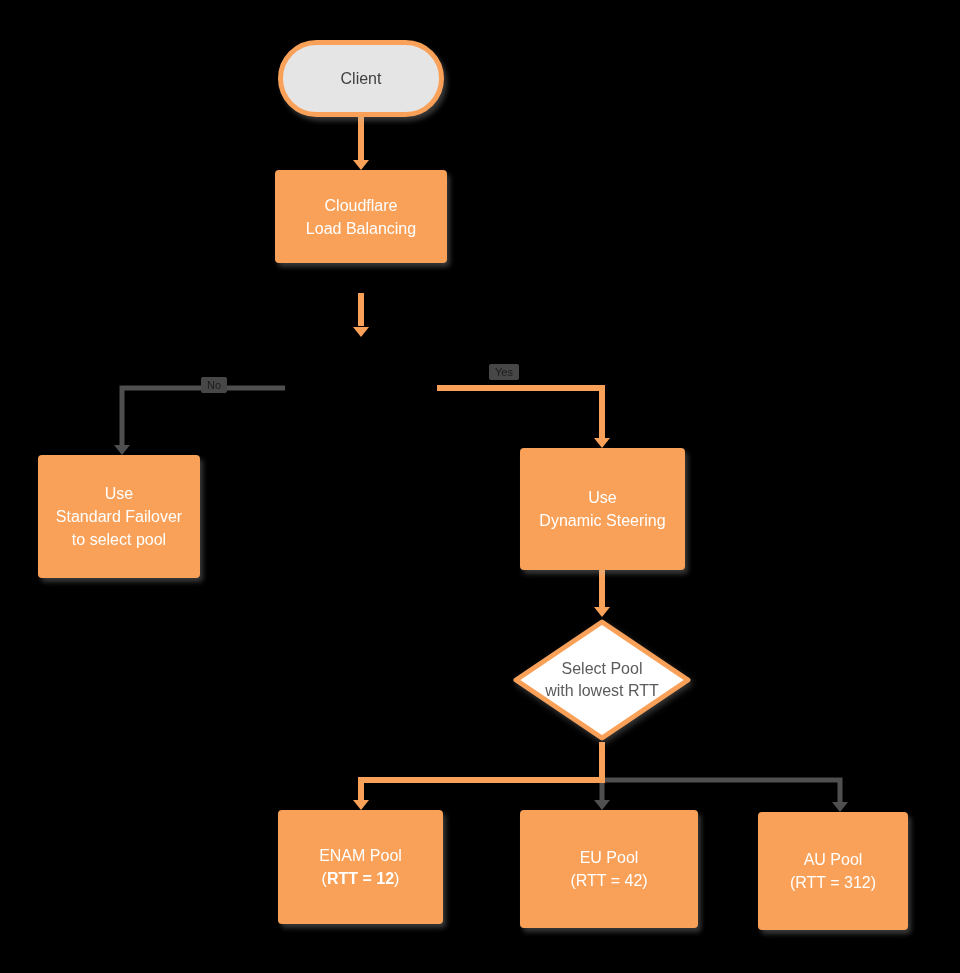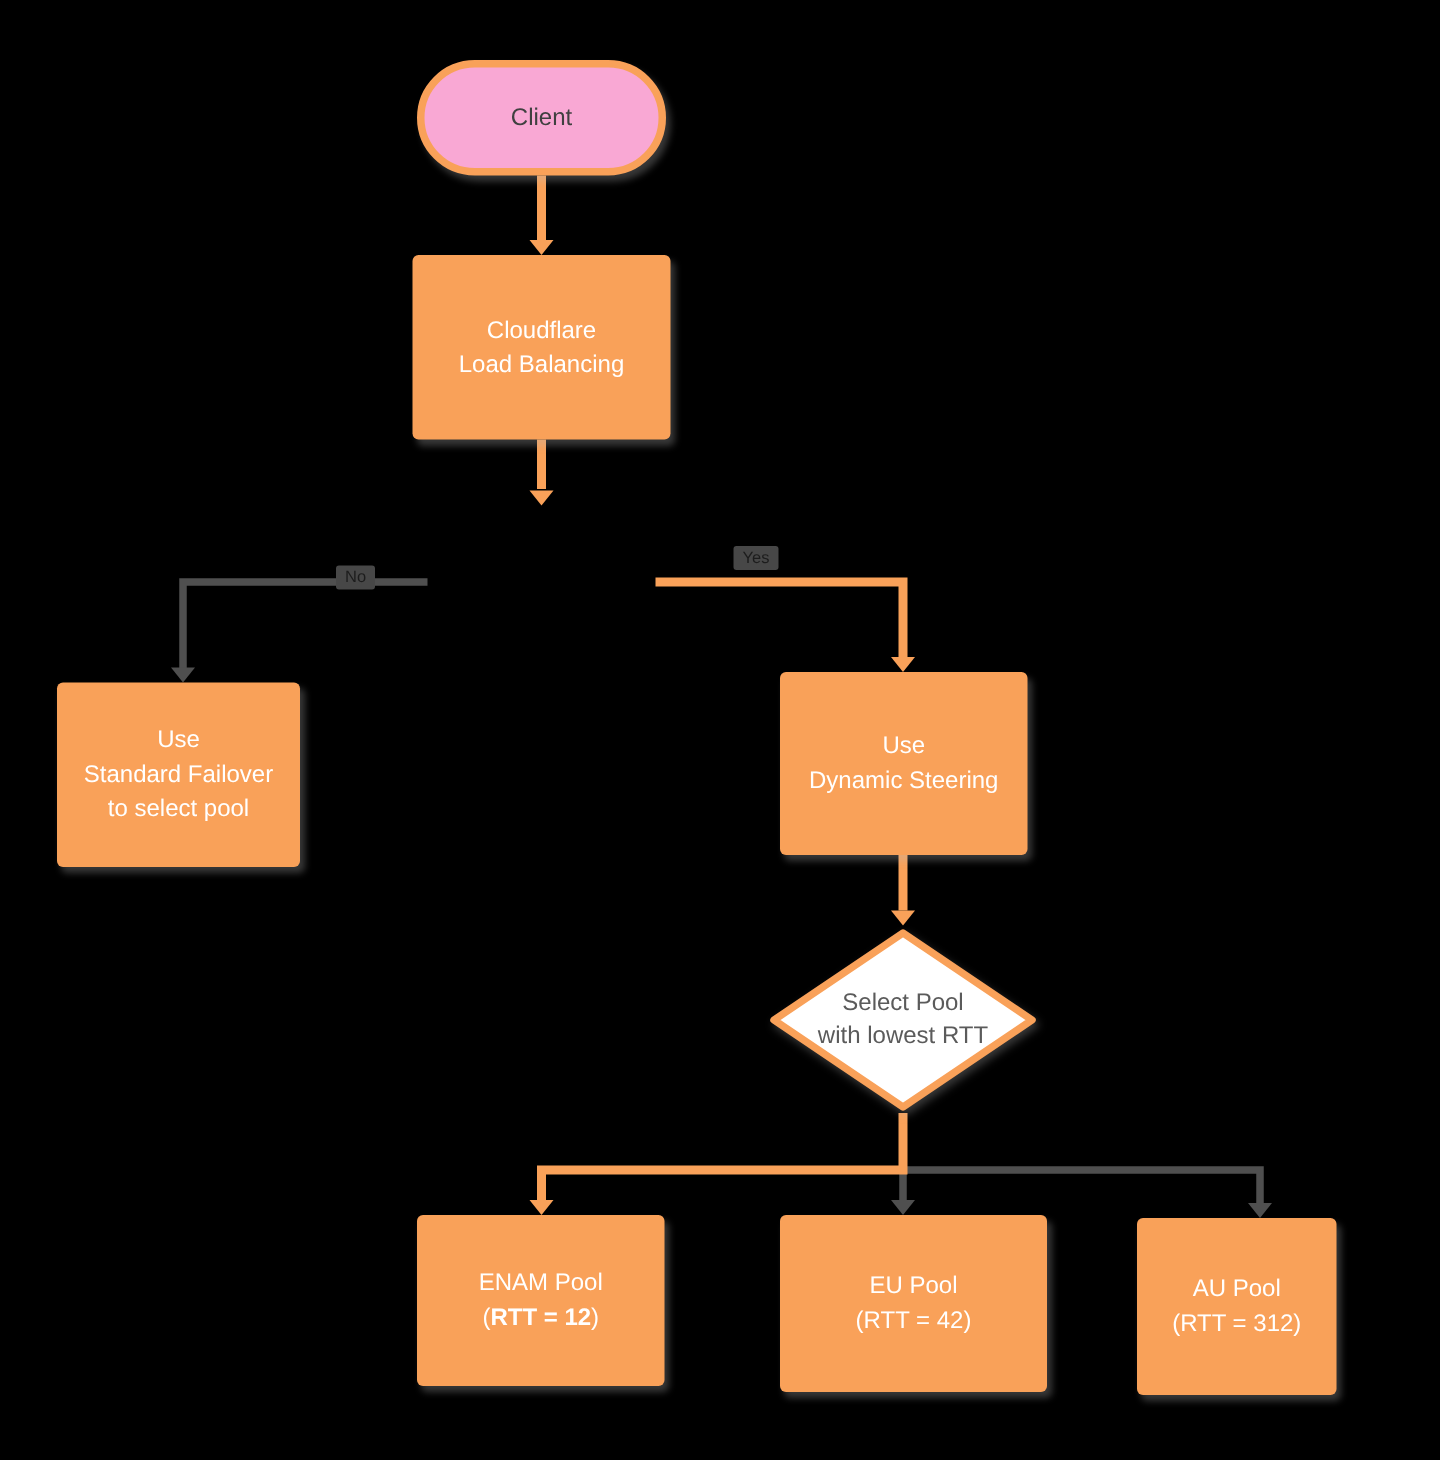--- a/index.html
+++ b/index.html
@@ -31,21 +31,21 @@
   }
   .box {
     background: #F9A159;
     border-radius: 4px;
     color: #FFFFFF;
     font-size: 16px;
     line-height: 23px;
     box-shadow: 3px 4px 5px rgba(185,185,185,0.30);
   }
   .pill {
-    background: #f9a8d4;
+    background: #e5e5e5;
     border: 5px solid #F9A159;
     border-radius: 40px;
     color: #404040;
     font-size: 16px;
     box-shadow: 3px 4px 5px rgba(185,185,185,0.30);
   }
   .diamond-wrap {
     position: absolute;
   }
   .diamond-wrap svg {
@@ -99,29 +99,29 @@
     <polygon points="353,800 369,800 361,810" fill="#F9A159"></polygon>
     <polygon points="114,445 130,445 122,455" fill="#4F4F4F"></polygon>
     <polygon points="594,800 610,800 602,810" fill="#4F4F4F"></polygon>
     <polygon points="832,802 848,802 840,812" fill="#4F4F4F"></polygon>
   </svg>
 
   <div class="node pill" style="left:278px; top:40px; width:166px; height:77px;">
     <span>Client</span>
   </div>
 
-  <div class="node box" style="left:275px; top:170px; width:172px; height:123px;">
+  <div class="node box" style="left:275px; top:170px; width:172px; height:93px;">
     <div>
       <div>Cloudflare</div>
       <div>Load Balancing</div>
     </div>
   </div>
 
 
-  <div class="edge-label" style="left:201px; top:377px;margin-left:23px;">
+  <div class="edge-label" style="left:201px; top:377px;">
     <span>No</span>
   </div>
   <div class="edge-label" style="left:489px; top:364px;">
     <span>Yes</span>
   </div>
 
   <div class="node box" style="left:38px; top:455px; width:162px; height:123px;">
     <div>
       <div>Use</div>
       <div>Standard Failover</div>
@@ -157,20 +157,20 @@
     </div>
   </div>
 
   <div class="node box" style="left:520px; top:810px; width:178px; height:118px;">
     <div>
       <div>EU Pool</div>
       <div>(RTT = 42)</div>
     </div>
   </div>
 
-  <div class="node box" style="left:758px; top:812px; width:133px; height:118px;">
+  <div class="node box" style="left:758px; top:812px; width:150px; height:118px;">
     <div>
       <div>AU Pool</div>
       <div>(RTT = 312)</div>
     </div>
   </div>
 
 </div>
 
 </body></html>

